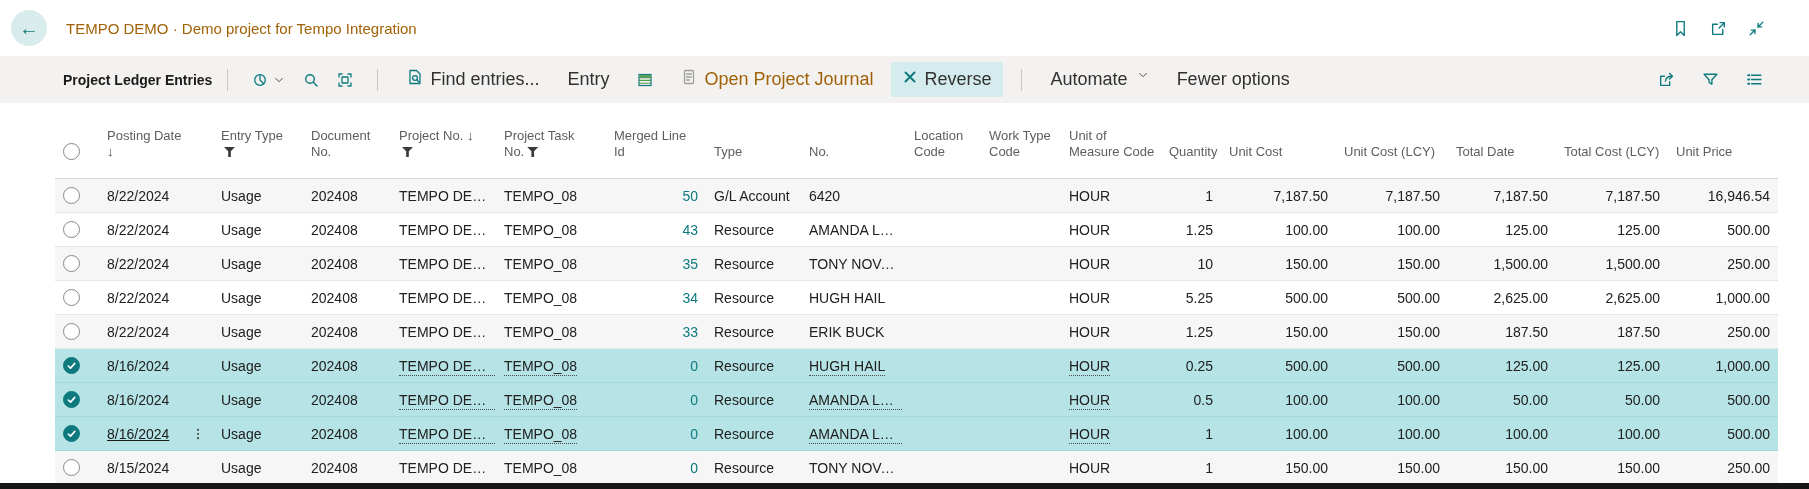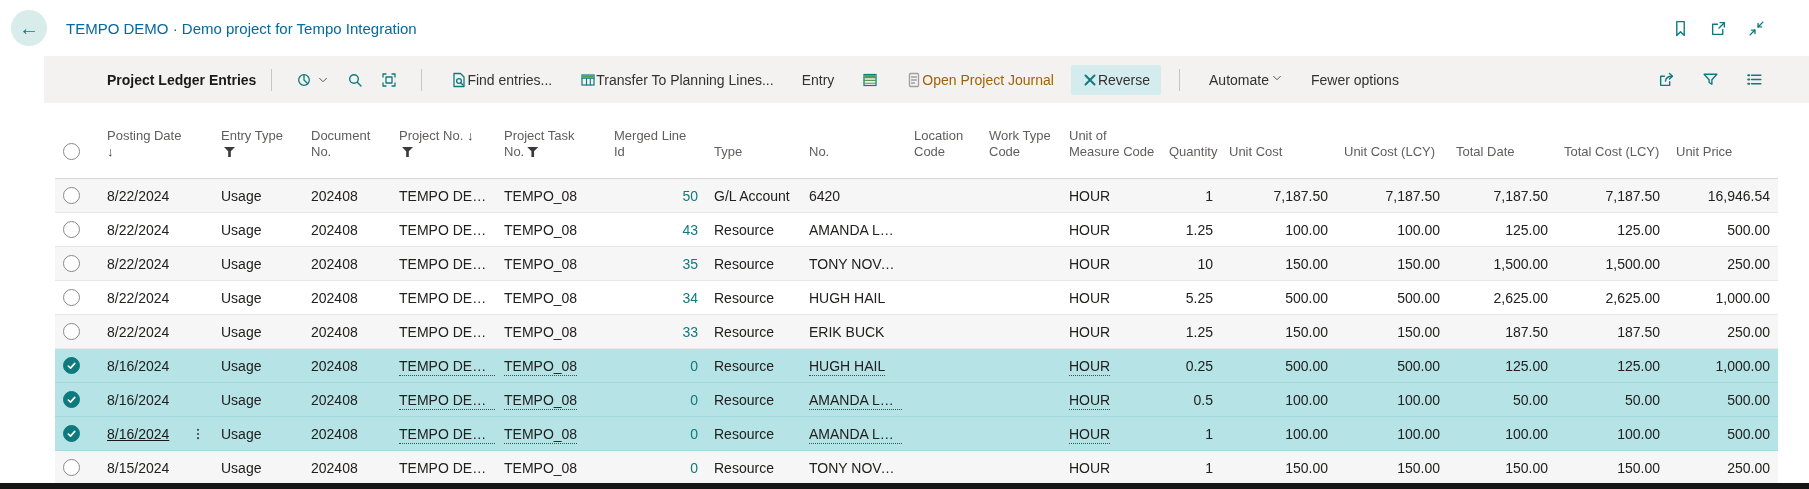--- a/index.html
+++ b/index.html
@@ -8,35 +8,35 @@
     background:#fff;font-family:"Liberation Sans",sans-serif;
     -webkit-font-smoothing:antialiased;
   }
   
   .topbar{height:56px;display:flex;align-items:center;position:relative;background:#fff;}
   .back-btn{
     width:36px;height:36px;border-radius:50%;border:none;margin-left:11px;
     background:#d9ecec;color:var(--accent);font-size:20px;line-height:36px;
     display:flex;align-items:center;justify-content:center;cursor:pointer;padding:0;
   }
-  .page-title{margin-left:19px;font-size:15px;color:#0369a1;}
+  .page-title{margin-left:19px;font-size:15px;color:#a16207;}
   .topbar-icons{position:absolute;right:44px;top:0;height:56px;display:flex;align-items:center;gap:21px;color:var(--accent);}
   .tb-ic{width:17px;height:17px;display:inline-block;cursor:pointer;}
   .tb-ic svg{width:17px;height:17px;display:block;}
   
   .toolbar{
     height:47px;background:#f3f2f1;display:flex;align-items:center;
-    padding-left:63px;box-sizing:border-box;position:relative;margin-left:44px;
+    padding-left:63px;box-sizing:border-box;position:relative;
   }
   .caption{font-size:14px;font-weight:700;color:#1b1a19;white-space:nowrap;}
   .vsep{width:1px;height:22px;background:#c8c6c4;margin:0 15px;flex:0 0 auto;}
   .icon-btn{display:flex;align-items:center;gap:3px;color:var(--accent);padding:6px 9px;cursor:pointer;}
   .icon-btn svg{width:16px;height:16px;display:block;}
   .action{
-    display:flex;align-items:flex-start;font-size:14px;color:#323130;
+    display:flex;align-items:flex-start;gap:7px;font-size:18px;color:#323130;
     padding:7px 11px;margin:0 3px;white-space:nowrap;cursor:pointer;border-radius:2px;
   }
   .action .a-ic{width:16px;height:16px;display:inline-block;color:var(--accent);}
   .action .a-ic svg{width:16px;height:16px;display:block;}
   .action.disabled{color:#a16207;cursor:default;}
   .action.disabled .a-ic{color:#a19f9d;}
   .action.highlighted{background:var(--reverse-bg);}
   .chev{color:#4f4e4d;margin-left:2px;}
   .chev svg{width:12px;height:12px;display:block;}
   .toolbar-right{margin-left:auto;display:flex;align-items:center;gap:27px;padding-right:46px;color:var(--accent);}
@@ -159,30 +159,20 @@
   <span id="toolbar-actions" style="display:flex;align-items:center;">
       <span class="action">
         <span class="a-ic">
           <svg viewBox="0 0 16 16" fill="none" stroke="currentColor" stroke-width="1.3" stroke-linecap="round" stroke-linejoin="round">
             <path d="M3 1.5 h6.5 l3.5 3.5 V14.5 H3 z"></path>
             <circle cx="8" cy="9" r="2.4"></circle>
             <path d="M9.7 10.7 L12 13"></path>
           </svg>
         </span>
         <span>Find entries...</span>
-      </span>
-      <span class="action">
-        <span class="a-ic">
-          <svg viewBox="0 0 16 16" fill="none" stroke-linecap="round">
-            <rect x="2" y="3" width="12" height="10" stroke="#0e7a7e" stroke-width="1.2"></rect>
-            <rect x="2.6" y="3.6" width="10.8" height="2.1" fill="#4f9d52" stroke="none"></rect>
-            <path d="M2 6.2 h12 M6.5 6.2 v6.8 M10.3 6.2 v6.8" stroke="#0e7a7e" stroke-width="1.1"></path>
-          </svg>
-        </span>
-        <span>Transfer To Planning Lines...</span>
       </span>
       <span class="action">
         <span>Entry</span>
       </span>
       <span class="action">
         <span class="a-ic">
           <svg viewBox="0 0 16 16" fill="none" stroke-linecap="round">
             <rect x="2" y="2.5" width="12" height="11" stroke="#0e7a7e" stroke-width="1.2"></rect>
             <rect x="2.6" y="3.1" width="10.8" height="2" fill="#4f9d52" stroke="none"></rect>
             <path d="M2 5.6 h12 M2 8.4 h12 M2 11.2 h12" stroke="#4f9d52" stroke-width="1.1"></path>

